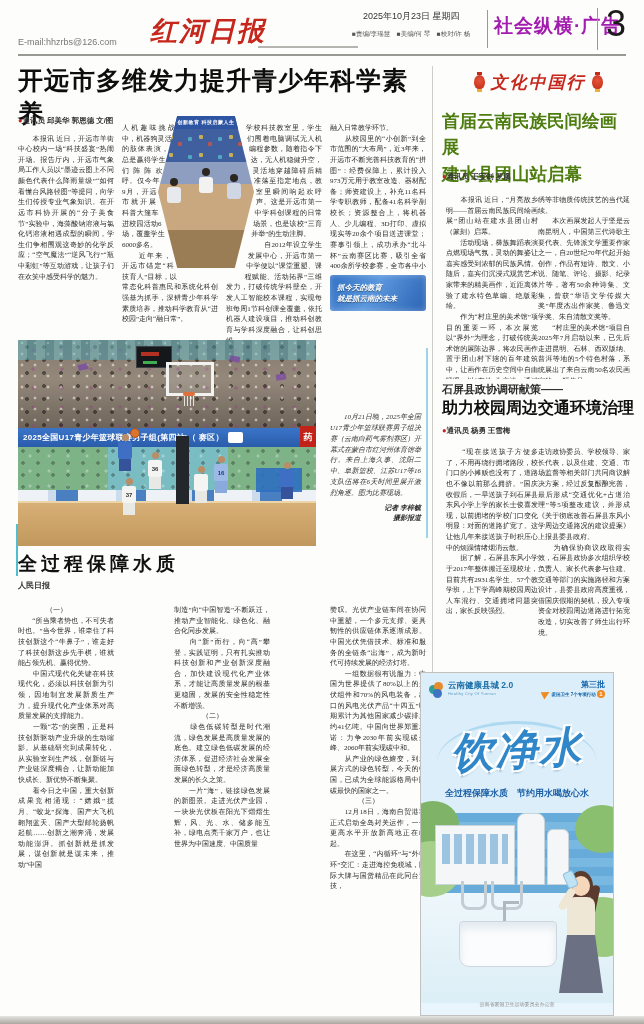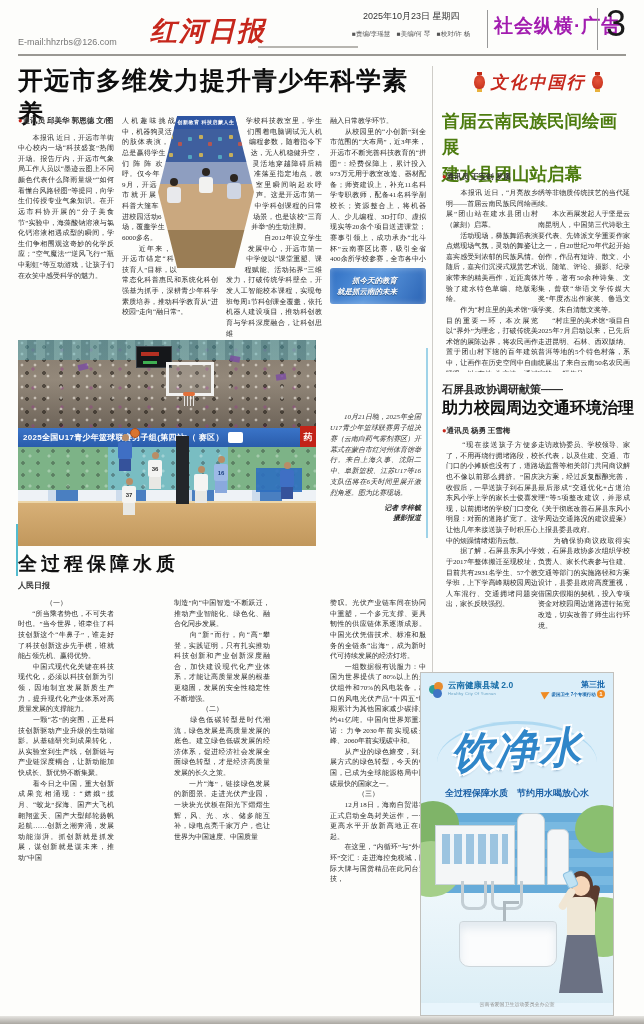--- a/index.html
+++ b/index.html
@@ -16,30 +16,30 @@
   .vline2{left:597px;top:8px;width:1px;height:42px;background:#999;}
   .section-title{left:494px;top:16px;font:700 19px/1 "Liberation Sans",sans-serif;color:#a21caf;letter-spacing:1px;}
   .pagenum{left:606px;top:6px;font:400 36px/1 "Liberation Sans",sans-serif;color:#1b1b1b;}
   .hdr-rule{left:18px;top:54px;width:608px;height:2px;background:#9a9893;}
   
   .main-headline{left:18px;top:64px;width:410px;font:700 25px/1.3 "Liberation Sans",sans-serif;color:#0e0e0e;letter-spacing:1px;}
   .byline{font:700 7.5px/1.4 "Liberation Sans",sans-serif;color:#333;margin-bottom:6px;}
   .byline .dot{color:#c6271c;}
   .main-body{left:18px;top:116px;width:408px;height:222px;display:flex;justify-content:space-between;}
   .mcol{width:96px;flex:0 0 96px;}
-  .btxt{font:7px/1.52 "Liberation Serif",serif;color:#2a2a2a;text-align:justify;white-space:pre-line;overflow:hidden;}
+  .btxt{font:7px/1.52 "Liberation Serif",serif;color:#2a2a2a;text-align:justify;white-space:pre-line;overflow:hidden;margin-top:7px;}
   .c1txt{height:200px;}
   .c2txt,.c3txt{height:222px;}
   .sp-r{float:right;width:62px;height:152px;shape-outside:polygon(35% 0,100% 0,100% 100%,35% 100%,0 50%);}
   .sp-l{float:left;width:30px;height:152px;shape-outside:polygon(0 0,60% 0,100% 50%,60% 100%,0 100%);}
   .c4txt{height:146px;}
   .slogan{margin-top:6px;width:96px;height:36px;border-radius:3px;
           background:linear-gradient(120deg,#2f6fc3 0%,#5b97dd 45%,#2a63b4 100%);
           box-shadow:inset 0 0 6px rgba(255,255,255,.35);
-          display:flex;align-items:center;text-align:right;}
+          display:flex;align-items:center;}
   .slogan span{font:italic 700 7.5px/1.5 "Liberation Sans",sans-serif;color:#fff;white-space:pre-line;padding-left:7px;
           text-shadow:0 1px 1px rgba(0,0,0,.4);}
   
   .hex{left:158px;top:116px;width:96px;height:152px;
        clip-path:polygon(20% 0,80% 0,100% 50%,80% 100%,20% 100%,0 50%);
        background:linear-gradient(180deg,#3f5f9e 0 30%,#8e9ec0 30% 45%,#caa87f 45% 75%,#9a7d55 75% 100%);}
   .hexband{position:absolute;left:0;top:0;right:0;height:13px;background:#2e55a2;
        display:flex;align-items:center;justify-content:center;}
   .hexband span{font:700 5px/1 "Liberation Sans",sans-serif;color:#fff;letter-spacing:.5px;}
   .kid{position:absolute;width:16px;}

